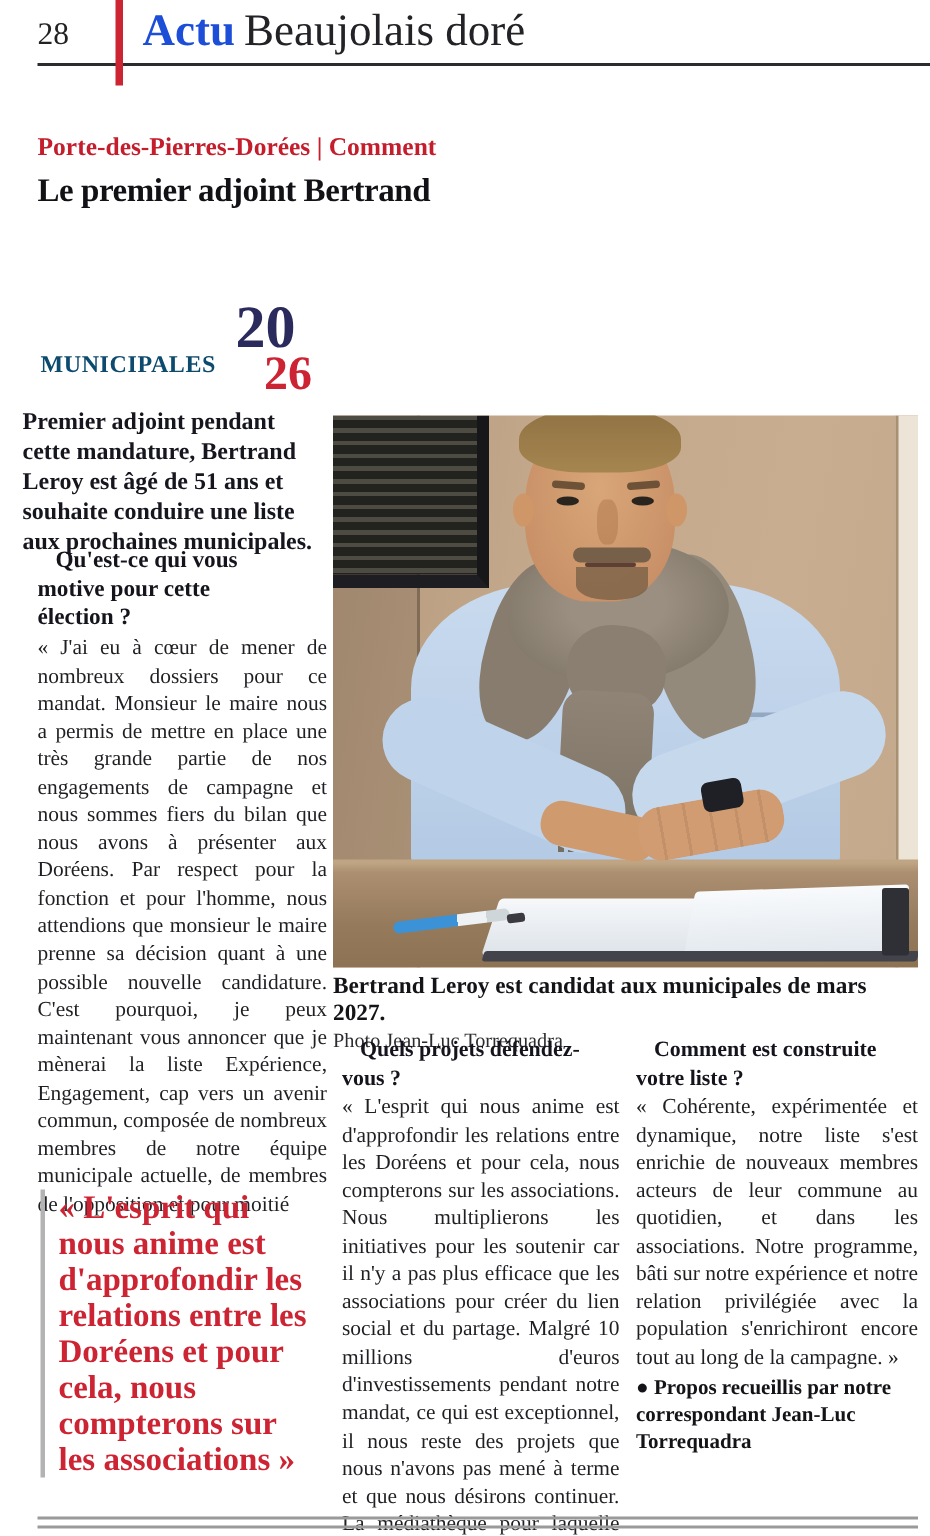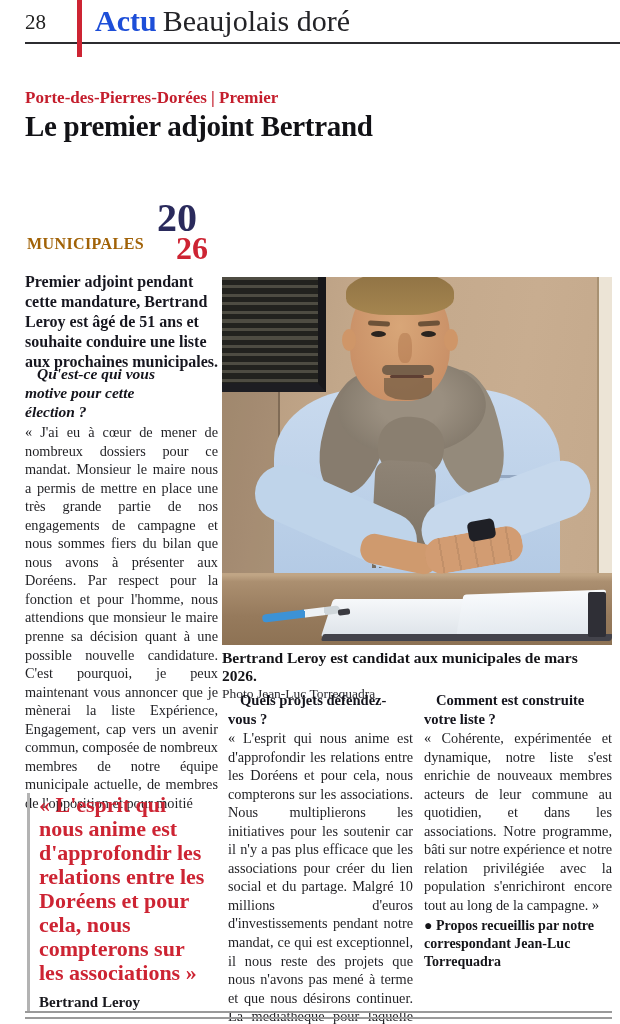--- a/index.html
+++ b/index.html
@@ -10,32 +10,32 @@
   
   .page-num{left:25px;top:10px;font-size:21px;color:#222;}
   .red-bar{left:77px;top:0;width:5px;height:57px;background:#cd2433;z-index:3;}
   .section-line{left:95px;top:4px;font-size:30px;white-space:nowrap;}
   .section-name{color:#1d4ed8;font-weight:bold;}
   .section-edition{color:#232327;margin-left:6px;}
   .header-rule{left:25px;top:42px;width:595px;height:2px;background:#2c2c30;z-index:2;}
 
   
   .kicker{left:25px;top:88px;font-size:17px;font-weight:bold;color:#c41d2c;}
-  .headline{left:25px;top:108px;width:580px;font-size:29px;line-height:37px;font-weight:bold;color:#121216;letter-spacing:-0.3px;}
+  .headline{left:25px;top:108px;width:580px;font-size:22px;line-height:37px;font-weight:bold;color:#121216;letter-spacing:-0.3px;}
 
   
   .badge{left:27px;top:202px;width:195px;height:64px;}
   .badge-title{left:0;top:0;font-size:28px;font-weight:bold;color:#2a2a5c;letter-spacing:-0.5px;}
-  .badge-sub{left:0;top:33px;font-size:16px;font-weight:bold;color:#a16207;letter-spacing:0.4px;}
+  .badge-sub{left:0;top:33px;font-size:16px;font-weight:bold;color:#0c4a6e;letter-spacing:0.4px;}
   .badge-y1{left:130px;top:-8px;font-size:40px;font-weight:bold;color:#2a2a5c;z-index:1;}
   .badge-y2{left:149px;top:28px;font-size:32px;font-weight:bold;color:#cd2433;z-index:2;}
 
   
-  .lead{left:25px;top:272px;width:194px;font-size:16px;line-height:20px;font-weight:bold;color:#16161f;}
-  .q{font-weight:bold;color:#14141c;text-indent:12px;font-style:italic;}
+  .lead{left:15px;top:272px;width:194px;font-size:16px;line-height:20px;font-weight:bold;color:#16161f;}
+  .q{font-weight:bold;color:#14141c;text-indent:12px;}
   .q1{left:25px;top:364px;width:162px;font-size:15.5px;line-height:19px;}
   .body-txt{font-size:14.3px;line-height:18.55px;text-align:justify;color:#1f1f23;}
   .a1{left:25px;top:423px;width:193px;}
 
   
   .pull-quote{left:27px;top:793px;width:196px;border-left:3px solid #b3b3b3;padding-left:9px;}
   .pq-text{width:175px;font-size:22px;line-height:24px;font-weight:bold;color:#cd2433;}
   .pq-author{margin-top:9px;font-size:15px;font-weight:bold;color:#17171c;}
 
   
@@ -99,38 +99,37 @@
 </head>
 <body>
 
 <div class="abs page-num">28</div>
 <div class="abs header-rule"></div>
 <div class="abs red-bar"></div>
 <div class="abs section-line">
   <span class="section-name">Actu</span><span class="section-edition">Beaujolais doré</span>
 </div>
 
-<div class="abs kicker">Porte-des-Pierres-Dorées | Premier</div>
+<div class="abs kicker">Porte-des-Pierres-Dorées | Comment</div>
 <div class="abs headline">
   <span>Le premier adjoint Bertrand</span><br>
 </div>
 
 <div class="abs badge">
   <div class="abs badge-sub">MUNICIPALES</div>
   <div class="abs badge-y1">20</div>
   <div class="abs badge-y2">26</div>
 </div>
 
 <div class="abs lead">Premier adjoint pendant cette mandature, Bertrand Leroy est âgé de 51 ans et souhaite conduire une liste aux prochaines municipales.</div>
 <div class="abs q q1">Qu'est-ce qui vous motive pour cette élection ?</div>
 <div class="abs body-txt a1">« J'ai eu à cœur de mener de nombreux dossiers pour ce mandat. Monsieur le maire nous a permis de mettre en place une très grande partie de nos engagements de campagne et nous sommes fiers du bilan que nous avons à présenter aux Doréens. Par respect pour la fonction et pour l'homme, nous attendions que monsieur le maire prenne sa décision quant à une possible nouvelle candidature. C'est pourquoi, je peux maintenant vous annoncer que je mènerai la liste Expérience, Engagement, cap vers un avenir commun, composée de nombreux membres de notre équipe municipale actuelle, de membres de l'opposition et pour moitié</div>
 
 <div class="abs pull-quote">
   <div class="pq-text">« L'esprit qui nous anime est d'approfondir les relations entre les Doréens et pour cela, nous compterons sur les associations »</div>
-  <div class="pq-author">Bertrand Leroy</div>
 </div>
 
 <div class="abs photo">
   <div class="ph left-shade"></div>
   <div class="ph corner-line"></div>
   <div class="ph window"></div>
   <div class="ph right-band"></div>
   <div class="ph torso"></div>
   <div class="ph collar"></div>
   <div class="ph pocket"></div>
@@ -161,21 +160,21 @@
   <div class="ph brow brow-r"></div>
   <div class="ph eye eye-l"></div>
   <div class="ph eye eye-r"></div>
   <div class="ph nose"></div>
   <div class="ph mustache"></div>
   <div class="ph mouth"></div>
   <div class="ph goatee"></div>
 </div>
 
 <div class="abs caption">
-  <div class="caption-main">Bertrand Leroy est candidat aux municipales de mars 2026.</div>
+  <div class="caption-main">Bertrand Leroy est candidat aux municipales de mars 2027.</div>
   <div class="caption-credit">Photo Jean-Luc Torrequadra</div>
 </div>
 
 <div class="abs col2">
   <div class="colq">Quels projets défendez-vous ?</div>
   <div class="body-txt">« L'esprit qui nous anime est d'approfondir les relations entre les Doréens et pour cela, nous compterons sur les associations. Nous multiplierons les initiatives pour les soutenir car il n'y a pas plus efficace que les associations pour créer du lien social et du partage. Malgré 10 millions d'euros d'investissements pendant notre mandat, ce qui est exceptionnel, il nous reste des projets que nous n'avons pas mené à terme et que nous désirons continuer. La médiathèque pour laquelle nous avons ache-</div>
 </div>
 
 <div class="abs col3">
   <div class="colq">Comment est construite votre liste ?</div>

